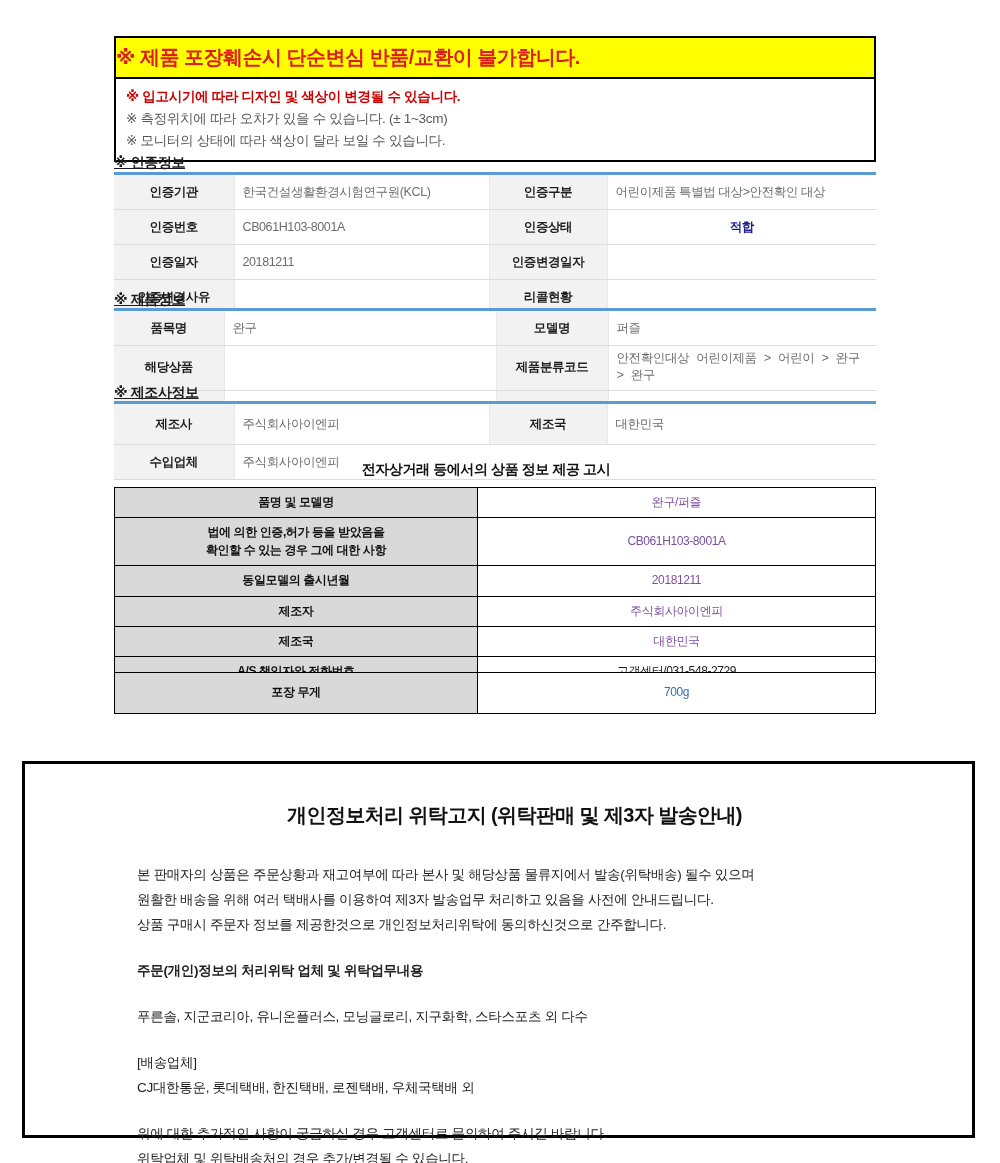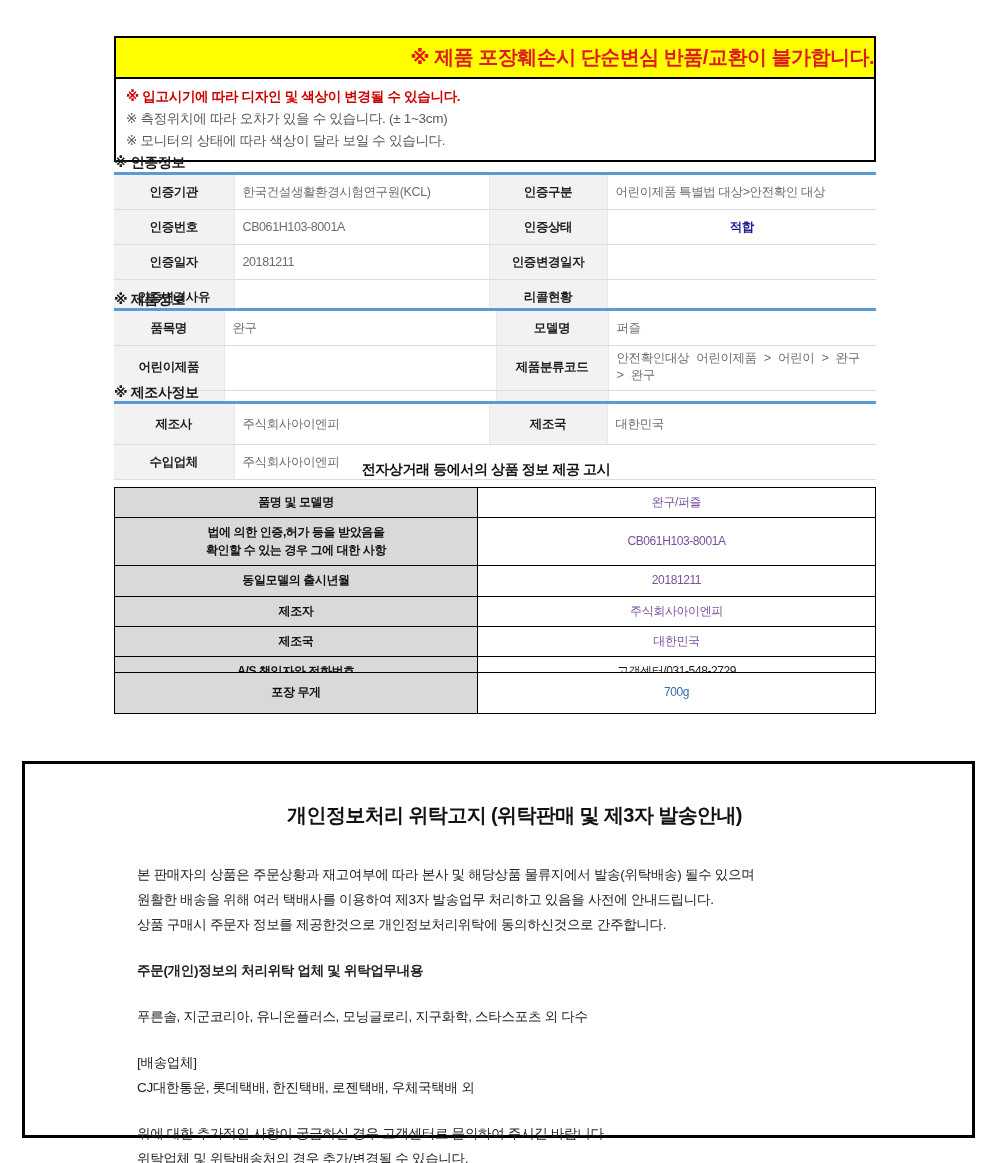--- a/index.html
+++ b/index.html
@@ -9,38 +9,38 @@
     font-family:"Liberation Sans","DejaVu Sans",sans-serif;
     color:#222222;
     -webkit-font-smoothing:none;
   }
   .page{position:relative;width:1000px;height:1163px;overflow:hidden;}
 
   
   .notice-wrap{position:absolute;left:114px;top:36px;width:762px;}
   .banner{
     background:#ffff00;border:2px solid #000000;
-    text-align:right;
+    text-align:left;
     color:#e01b1b;font-weight:bold;font-size:20px;
     letter-spacing:-0.5px;
     padding:8px 0 9px 0;
     line-height:1.1;
   }
   .notice-box{
     border:2px solid #000000;border-top:none;
     padding:7px 0 8px 10px;
     line-height:1.62;
   }
   .notice-line{font-size:13.5px;color:#595959;letter-spacing:-0.3px;}
   .notice-line.red{color:#cc0000;font-weight:bold;}
 
   
   .sec-title{
     position:absolute;left:114px;
-    font-size:14px;font-weight:bold;color:#1a1a1a;letter-spacing:-0.4px;
+    font-size:14px;font-weight:bold;color:#1a1a1a;letter-spacing:-0.4px;text-decoration:underline;
   }
 
   
   .kc-table{
     position:absolute;left:114px;width:762px;
     border-collapse:collapse;
     border-top:3px solid #5b9bd5;
     table-layout:fixed;
     font-size:12.5px;
   }
@@ -167,21 +167,21 @@
         <col>
       </colgroup>
     <tbody>
       <tr>
         <td class="lbl">품목명</td>
         <td class="val">완구</td>
         <td class="lbl">모델명</td>
         <td class="val">퍼즐</td>
       </tr>
       <tr>
-        <td class="lbl">어린이제품</td>
+        <td class="lbl">해당상품</td>
         <td class="val"></td>
         <td class="lbl">제품분류코드</td>
         <td class="val" style="line-height:1.35;">안전확인대상 어린이제품 &gt; 어린이 &gt; 완구 &gt; 완구</td>
       </tr>
       <tr>
         <td class="lbl">파생모델</td>
         <td class="val"></td>
         <td class="lbl"></td>
         <td class="val"></td>
       </tr>

